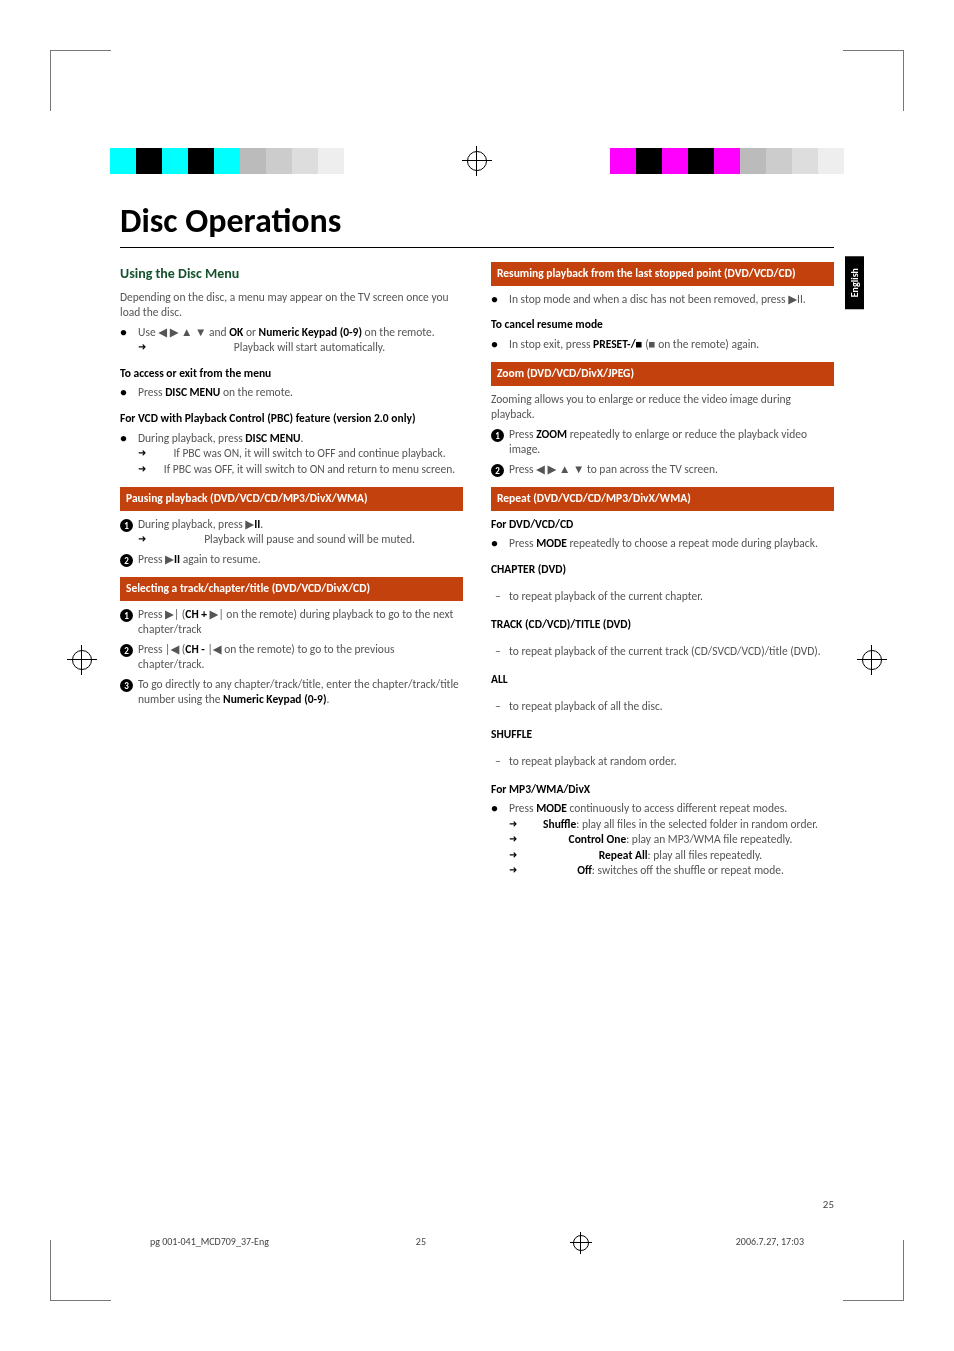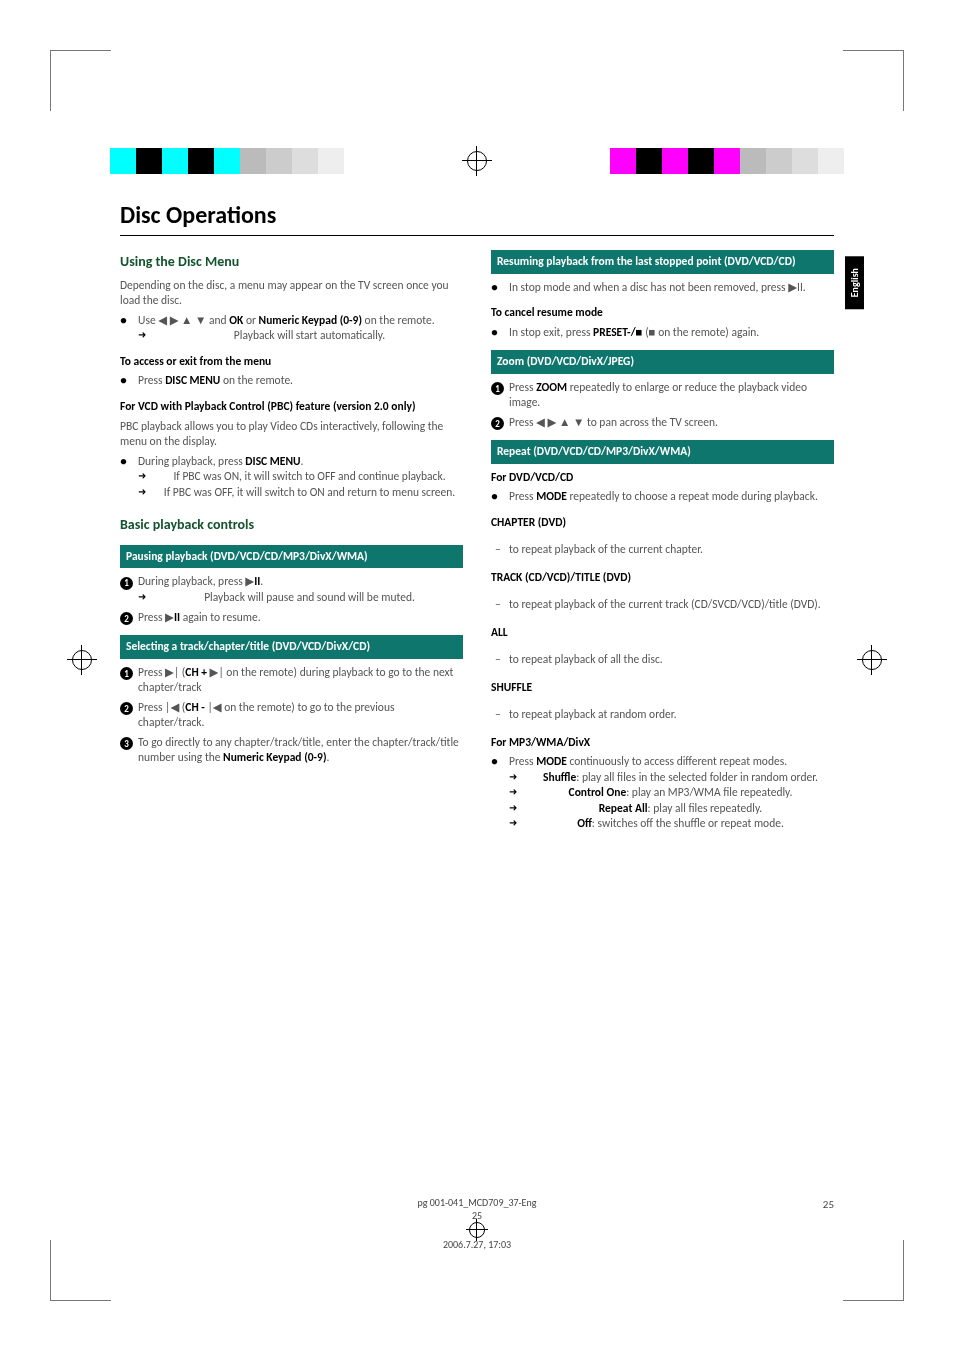--- a/index.html
+++ b/index.html
@@ -71,21 +71,21 @@
 
   .page {
     position: absolute;
     top: 200px;
     left: 120px;
     right: 120px;
     bottom: 170px;
   }
 
   h1.page-title {
-    font-size: 24px;
+    font-size: 34px;
     font-weight: bold;
     margin: 0 0 6px 0;
   }
   .rule {
     border: none;
     border-top: 1px solid #000;
     margin: 0 0 14px 0;
   }
 
   .columns {
@@ -105,21 +105,21 @@
     color: #14532d;
     margin: 3px 0 6px 0;
   }
   .h3 {
     font-weight: bold;
     color: #000;
     margin: 10px 0 4px 0;
     font-size: 11.5px;
   }
   .subhead-box {
-    background: #0f766e;
+    background: #c2410c;
     color: #fff;
     font-weight: bold;
     padding: 4px 6px;
     margin: 10px 0 6px 0;
     font-size: 11.5px;
   }
   .bullet {
     display: flex;
     margin: 4px 0;
   }
@@ -180,22 +180,21 @@
 
   .footer {
     position: absolute;
     bottom: 100px;
     left: 150px;
     right: 150px;
     font-size: 10px;
     color: #444;
     display: flex;
     justify-content: space-between;
-    align-items: center;
-    flex-direction: column;
+    align-items: flex-start;
   }
   .footer .target {
     width: 14px; height: 14px; border: 1px solid #000; border-radius: 50%;
     position: relative;
   }
   .footer .target::before, .footer .target::after {
     content: ""; position: absolute; background: #000;
   }
   .footer .target::before { left: 6px; top: -4px; width: 1px; height: 22px; }
   .footer .target::after { top: 6px; left: -4px; height: 1px; width: 22px; }
@@ -266,31 +265,29 @@
         </div>
       </div>
 
       <div class="h3">To access or exit from the menu</div>
       <div class="bullet">
         <div class="mk">●</div>
         <div class="txt"><span>Press </span><b>DISC MENU</b><span> on the remote.</span></div>
       </div>
 
       <div class="h3">For VCD with Playback Control (PBC) feature (version 2.0 only)</div>
-      <div>PBC playback allows you to play Video CDs interactively, following the menu on the display.</div>
       <div class="bullet">
         <div class="mk">●</div>
         <div class="txt">
           <span>During playback, press </span><b>DISC MENU</b><span>.</span>
           <div class="arrow">If PBC was ON, it will switch to OFF and continue playback.</div>
           <div class="arrow">If PBC was OFF, it will switch to ON and return to menu screen.</div>
         </div>
       </div>
 
-      <div class="h2" style="margin-top:16px;">Basic playback controls</div>
       <div class="subhead-box">Pausing playback (DVD/VCD/CD/MP3/DivX/WMA)</div>
       <div class="bullet">
         <div class="mk"><span class="numcircle">1</span></div>
         <div class="txt">
           <span>During playback, press  ▶</span><b>II</b><span>.</span>
           <div class="arrow">Playback will pause and sound will be muted.</div>
         </div>
       </div>
       <div class="bullet">
         <div class="mk"><span class="numcircle">2</span></div>
@@ -318,20 +315,21 @@
         <div class="mk">●</div>
         <div class="txt">In stop mode and when a disc has not been removed, press ▶II.</div>
       </div>
       <div class="h3">To cancel resume mode</div>
       <div class="bullet">
         <div class="mk">●</div>
         <div class="txt"><span>In stop exit, press </span><b>PRESET-/■</b><span> (■ on the remote) again.</span></div>
       </div>
 
       <div class="subhead-box">Zoom (DVD/VCD/DivX/JPEG)</div>
+      <div>Zooming allows you to enlarge or reduce the video image during playback.</div>
       <div class="bullet">
         <div class="mk"><span class="numcircle">1</span></div>
         <div class="txt"><span>Press </span><b>ZOOM</b><span> repeatedly to enlarge or reduce the playback video image.</span></div>
       </div>
       <div class="bullet">
         <div class="mk"><span class="numcircle">2</span></div>
         <div class="txt">Press ◀ ▶ ▲ ▼ to pan across the TV screen.</div>
       </div>
 
       <div class="subhead-box">Repeat (DVD/VCD/CD/MP3/DivX/WMA)</div>

